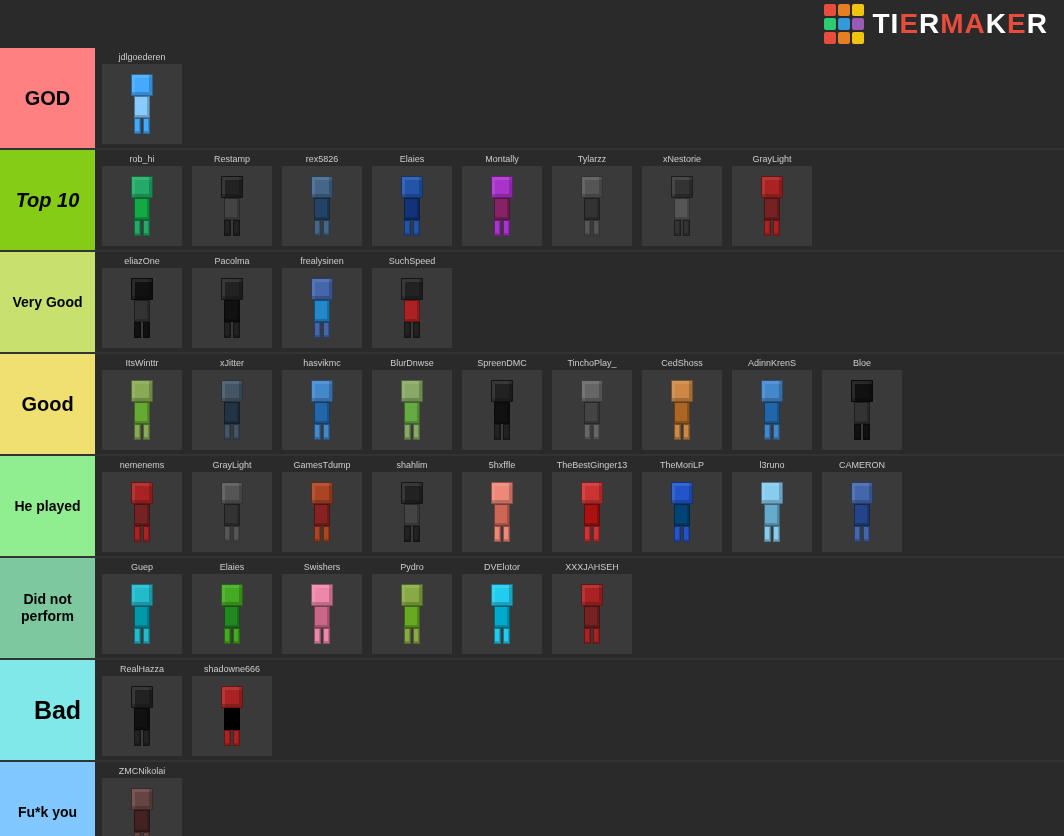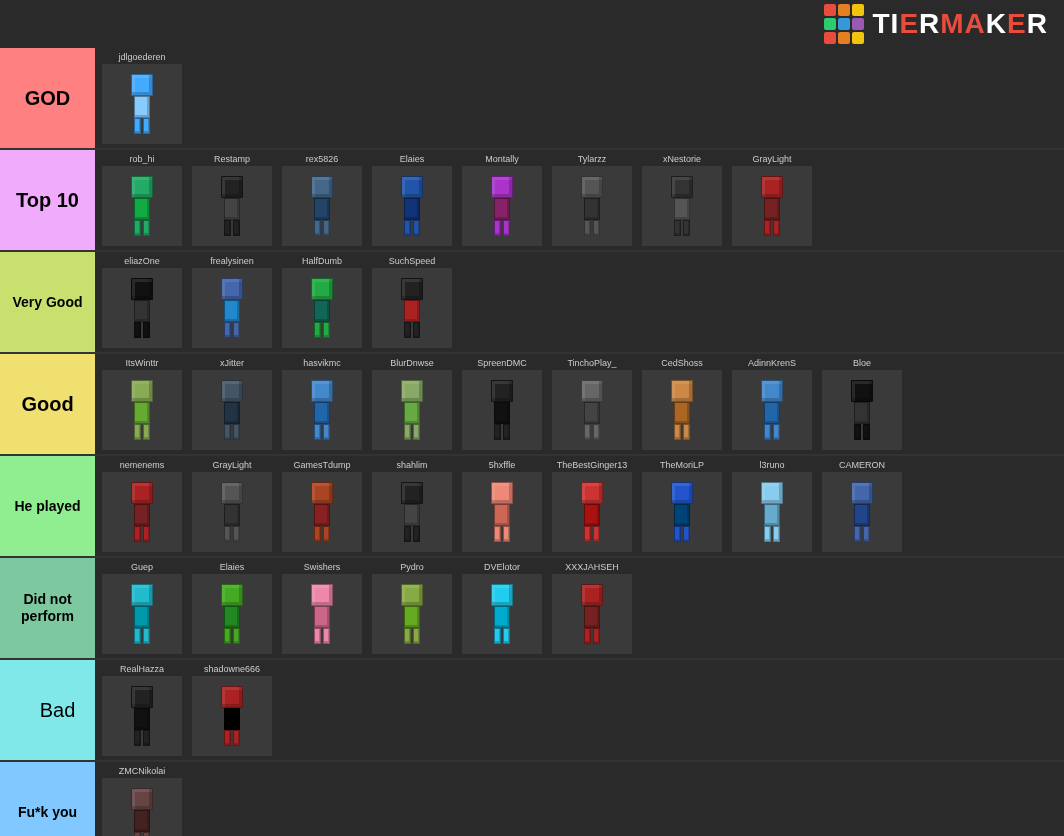--- a/index.html
+++ b/index.html
@@ -160,21 +160,21 @@
           box-shadow:inset -1px -2px 0 rgba(0,0,0,0.2);"></div>
         <div style="width:7px;height:16px;background:#4af;border:1px solid rgba(0,0,0,0.4);
           box-shadow:inset -1px -2px 0 rgba(0,0,0,0.2);"></div>
       </div>
     </div>
   </div>
         </div>
       </div>
     </div>
     <div class="tier-row">
-      <div class="tier-label tier-top10" style="background: #f0abfc;">
+      <div class="tier-label tier-top10" style="background: #84cc16; font-style: italic;">
         <span style="font-size:20px;font-weight:bold;">Top 10</span>
       </div>
       <div class="tier-items">
         <div class="char-cell">
           <div class="char-name">rob_hi</div>
           <div class="char-img">
     <div style="display:flex;flex-direction:column;align-items:center;gap:0;">
       <div style="width:22px;height:22px;background:#2a6;border:1px solid rgba(0,0,0,0.4);border-radius:1px;
         box-shadow:inset -3px -3px 0 rgba(0,0,0,0.2),inset 3px 3px 0 rgba(255,255,255,0.1);"></div>
       <div style="width:16px;height:22px;background:#1a4;border:1px solid rgba(0,0,0,0.4);
@@ -325,48 +325,48 @@
       <div style="display:flex;gap:2px;">
         <div style="width:7px;height:16px;background:#111;border:1px solid rgba(0,0,0,0.4);
           box-shadow:inset -1px -2px 0 rgba(0,0,0,0.2);"></div>
         <div style="width:7px;height:16px;background:#111;border:1px solid rgba(0,0,0,0.4);
           box-shadow:inset -1px -2px 0 rgba(0,0,0,0.2);"></div>
       </div>
     </div>
   </div>
         </div>
         <div class="char-cell">
+          <div class="char-name">Pacolma</div>
+          <div class="char-img">
+    <div style="display:flex;flex-direction:column;align-items:center;gap:0;">
+      <div style="width:22px;height:22px;background:#222;border:1px solid rgba(0,0,0,0.4);border-radius:1px;
+        box-shadow:inset -3px -3px 0 rgba(0,0,0,0.2),inset 3px 3px 0 rgba(255,255,255,0.1);"></div>
+      <div style="width:16px;height:22px;background:#111;border:1px solid rgba(0,0,0,0.4);
+        box-shadow:inset -2px -2px 0 rgba(0,0,0,0.2);"></div>
+      <div style="display:flex;gap:2px;">
+        <div style="width:7px;height:16px;background:#222;border:1px solid rgba(0,0,0,0.4);
+          box-shadow:inset -1px -2px 0 rgba(0,0,0,0.2);"></div>
+        <div style="width:7px;height:16px;background:#222;border:1px solid rgba(0,0,0,0.4);
+          box-shadow:inset -1px -2px 0 rgba(0,0,0,0.2);"></div>
+      </div>
+    </div>
+  </div>
+        </div>
+        <div class="char-cell">
           <div class="char-name">frealysinen</div>
           <div class="char-img">
     <div style="display:flex;flex-direction:column;align-items:center;gap:0;">
       <div style="width:22px;height:22px;background:#46a;border:1px solid rgba(0,0,0,0.4);border-radius:1px;
         box-shadow:inset -3px -3px 0 rgba(0,0,0,0.2),inset 3px 3px 0 rgba(255,255,255,0.1);"></div>
       <div style="width:16px;height:22px;background:#28c;border:1px solid rgba(0,0,0,0.4);
         box-shadow:inset -2px -2px 0 rgba(0,0,0,0.2);"></div>
       <div style="display:flex;gap:2px;">
         <div style="width:7px;height:16px;background:#46a;border:1px solid rgba(0,0,0,0.4);
           box-shadow:inset -1px -2px 0 rgba(0,0,0,0.2);"></div>
         <div style="width:7px;height:16px;background:#46a;border:1px solid rgba(0,0,0,0.4);
-          box-shadow:inset -1px -2px 0 rgba(0,0,0,0.2);"></div>
-      </div>
-    </div>
-  </div>
-        </div>
-        <div class="char-cell">
-          <div class="char-name">HalfDumb</div>
-          <div class="char-img">
-    <div style="display:flex;flex-direction:column;align-items:center;gap:0;">
-      <div style="width:22px;height:22px;background:#2a4;border:1px solid rgba(0,0,0,0.4);border-radius:1px;
-        box-shadow:inset -3px -3px 0 rgba(0,0,0,0.2),inset 3px 3px 0 rgba(255,255,255,0.1);"></div>
-      <div style="width:16px;height:22px;background:#165;border:1px solid rgba(0,0,0,0.4);
-        box-shadow:inset -2px -2px 0 rgba(0,0,0,0.2);"></div>
-      <div style="display:flex;gap:2px;">
-        <div style="width:7px;height:16px;background:#2a4;border:1px solid rgba(0,0,0,0.4);
-          box-shadow:inset -1px -2px 0 rgba(0,0,0,0.2);"></div>
-        <div style="width:7px;height:16px;background:#2a4;border:1px solid rgba(0,0,0,0.4);
           box-shadow:inset -1px -2px 0 rgba(0,0,0,0.2);"></div>
       </div>
     </div>
   </div>
         </div>
         <div class="char-cell">
           <div class="char-name">SuchSpeed</div>
           <div class="char-img">
     <div style="display:flex;flex-direction:column;align-items:center;gap:0;">
       <div style="width:22px;height:22px;background:#222;border:1px solid rgba(0,0,0,0.4);border-radius:1px;
@@ -808,21 +808,21 @@
         <div style="width:7px;height:16px;background:#a22;border:1px solid rgba(0,0,0,0.4);
           box-shadow:inset -1px -2px 0 rgba(0,0,0,0.2);"></div>
       </div>
     </div>
   </div>
         </div>
       </div>
     </div>
     <div class="tier-row">
       <div class="tier-label tier-bad" style="background: rgb(128, 232, 232);">
-        <span style="font-size:20px;font-weight:normal;padding-left:20px;">Bad</span>
+        <span style="font-size:25px;font-weight:bold;padding-left:20px;">Bad</span>
       </div>
       <div class="tier-items">
         <div class="char-cell">
           <div class="char-name">RealHazza</div>
           <div class="char-img">
     <div style="display:flex;flex-direction:column;align-items:center;gap:0;">
       <div style="width:22px;height:22px;background:#222;border:1px solid rgba(0,0,0,0.4);border-radius:1px;
         box-shadow:inset -3px -3px 0 rgba(0,0,0,0.2),inset 3px 3px 0 rgba(255,255,255,0.1);"></div>
       <div style="width:16px;height:22px;background:#111;border:1px solid rgba(0,0,0,0.4);
         box-shadow:inset -2px -2px 0 rgba(0,0,0,0.2);"></div>

